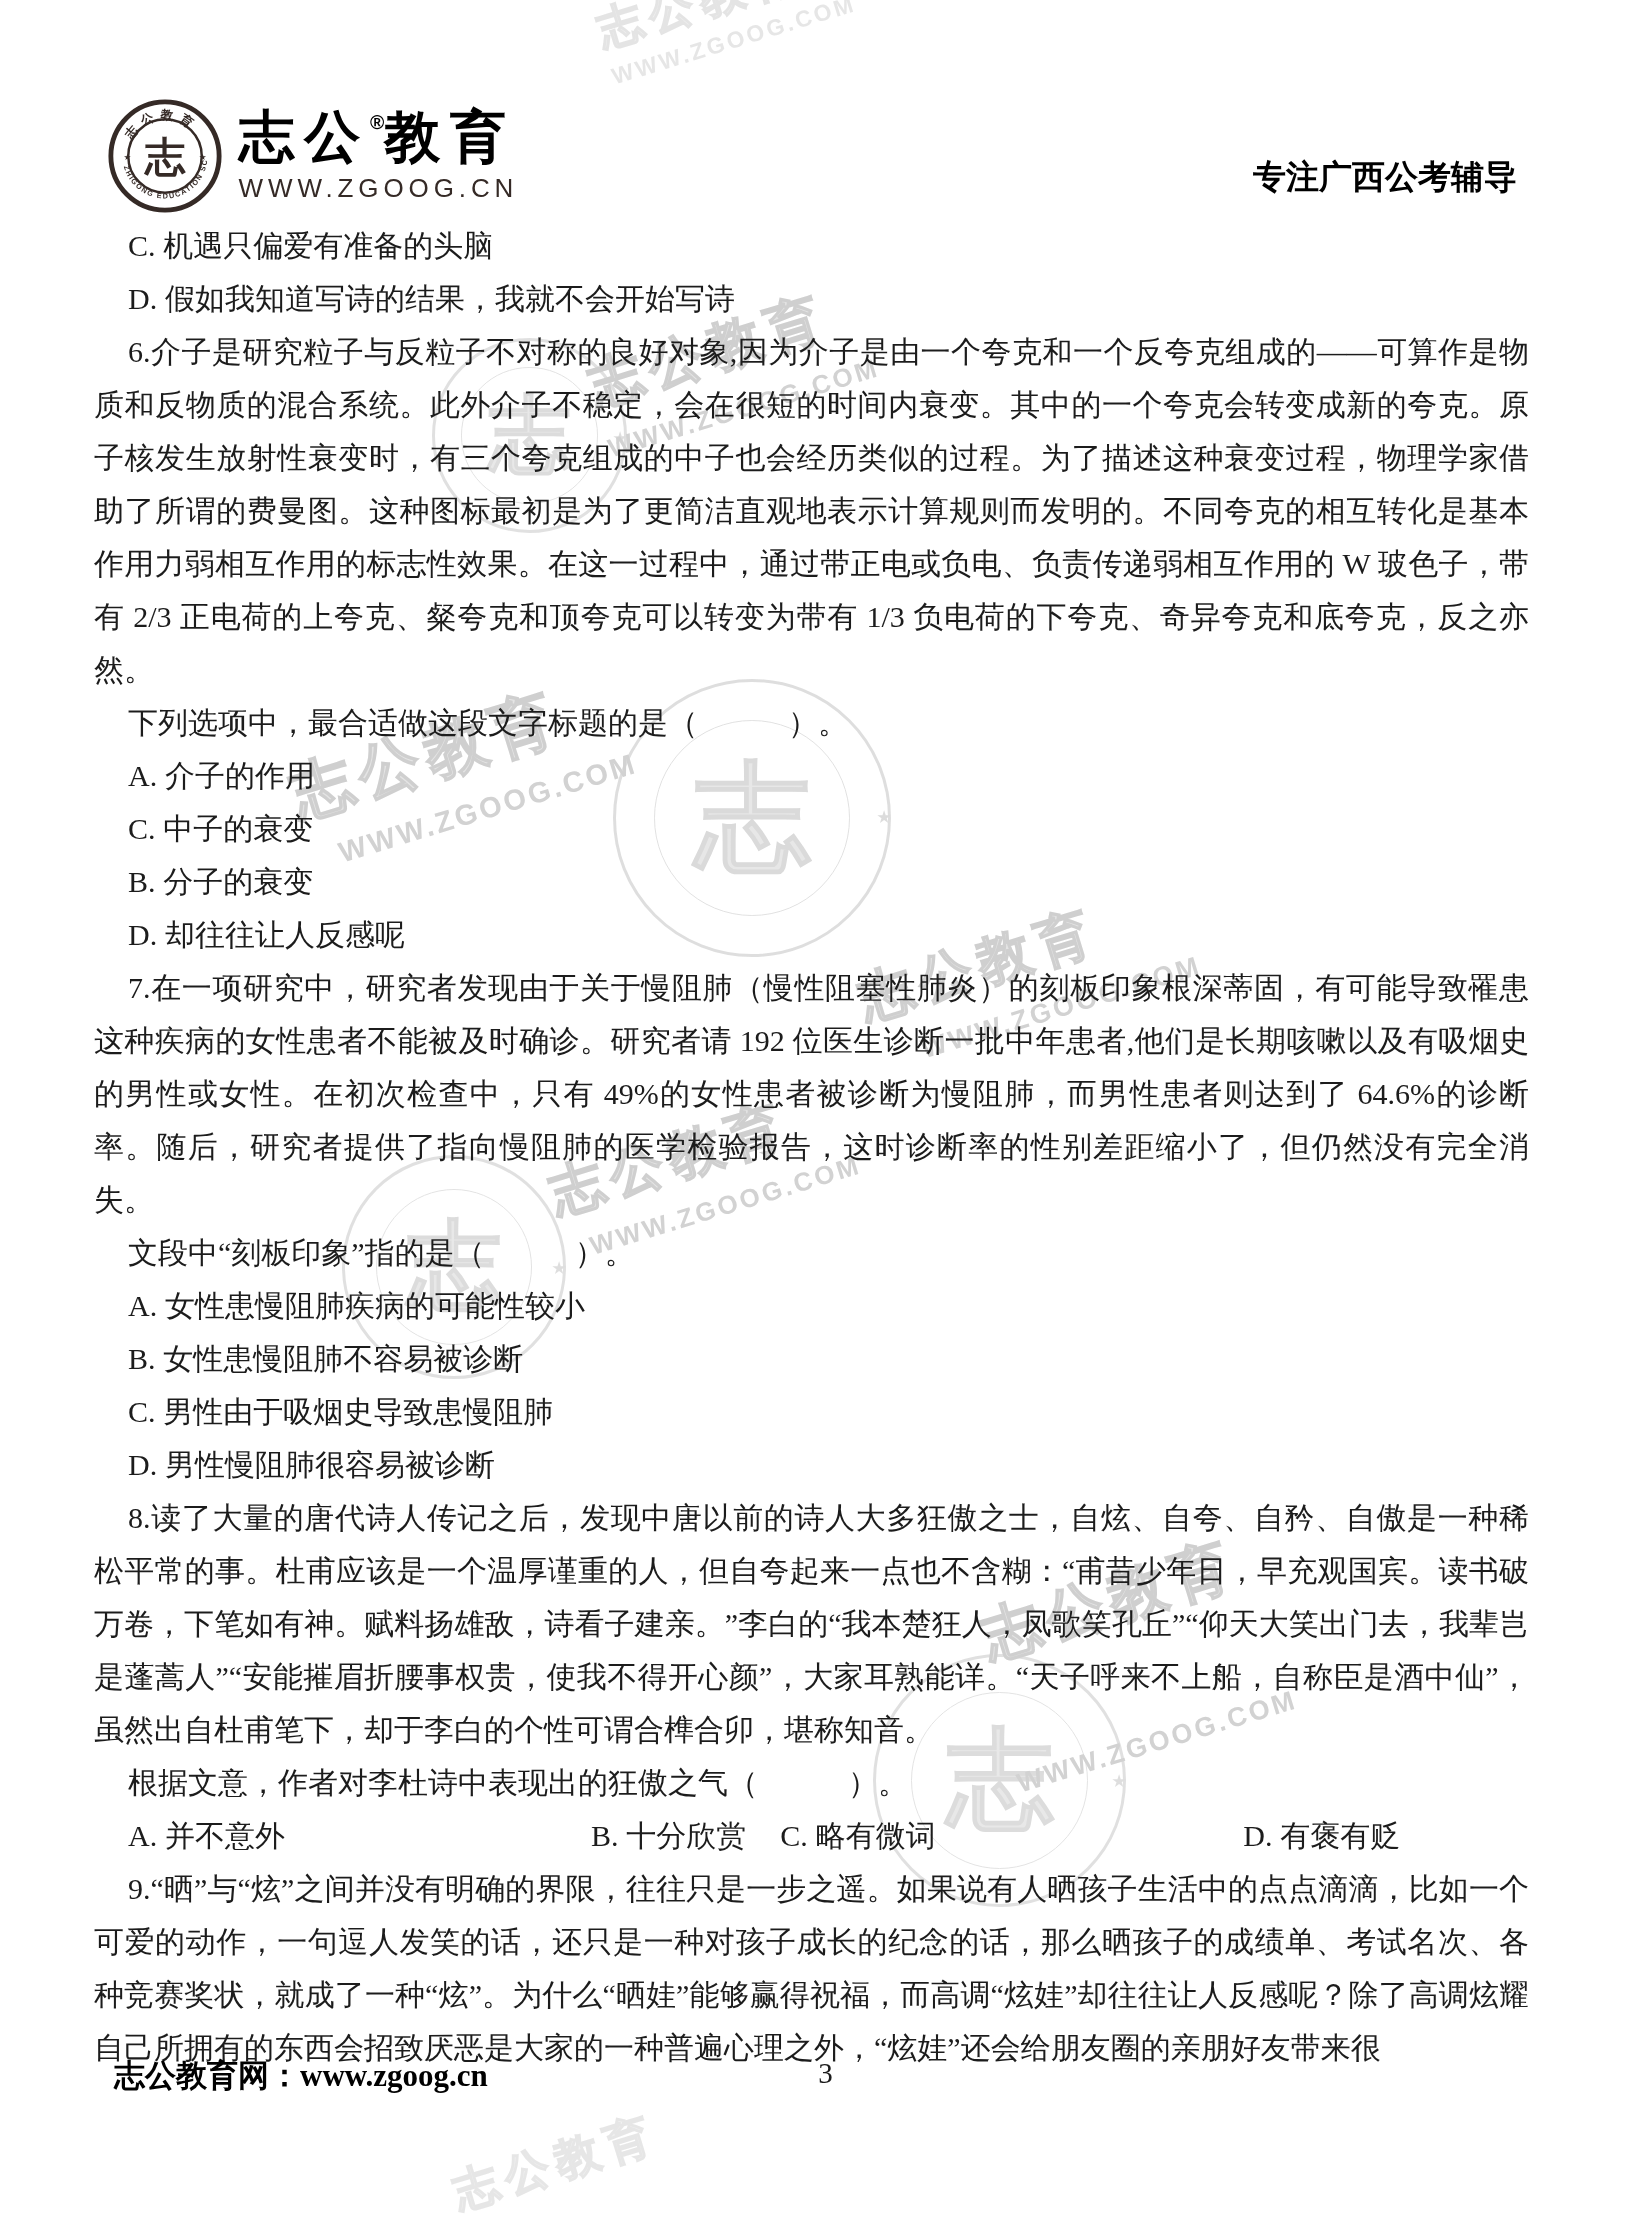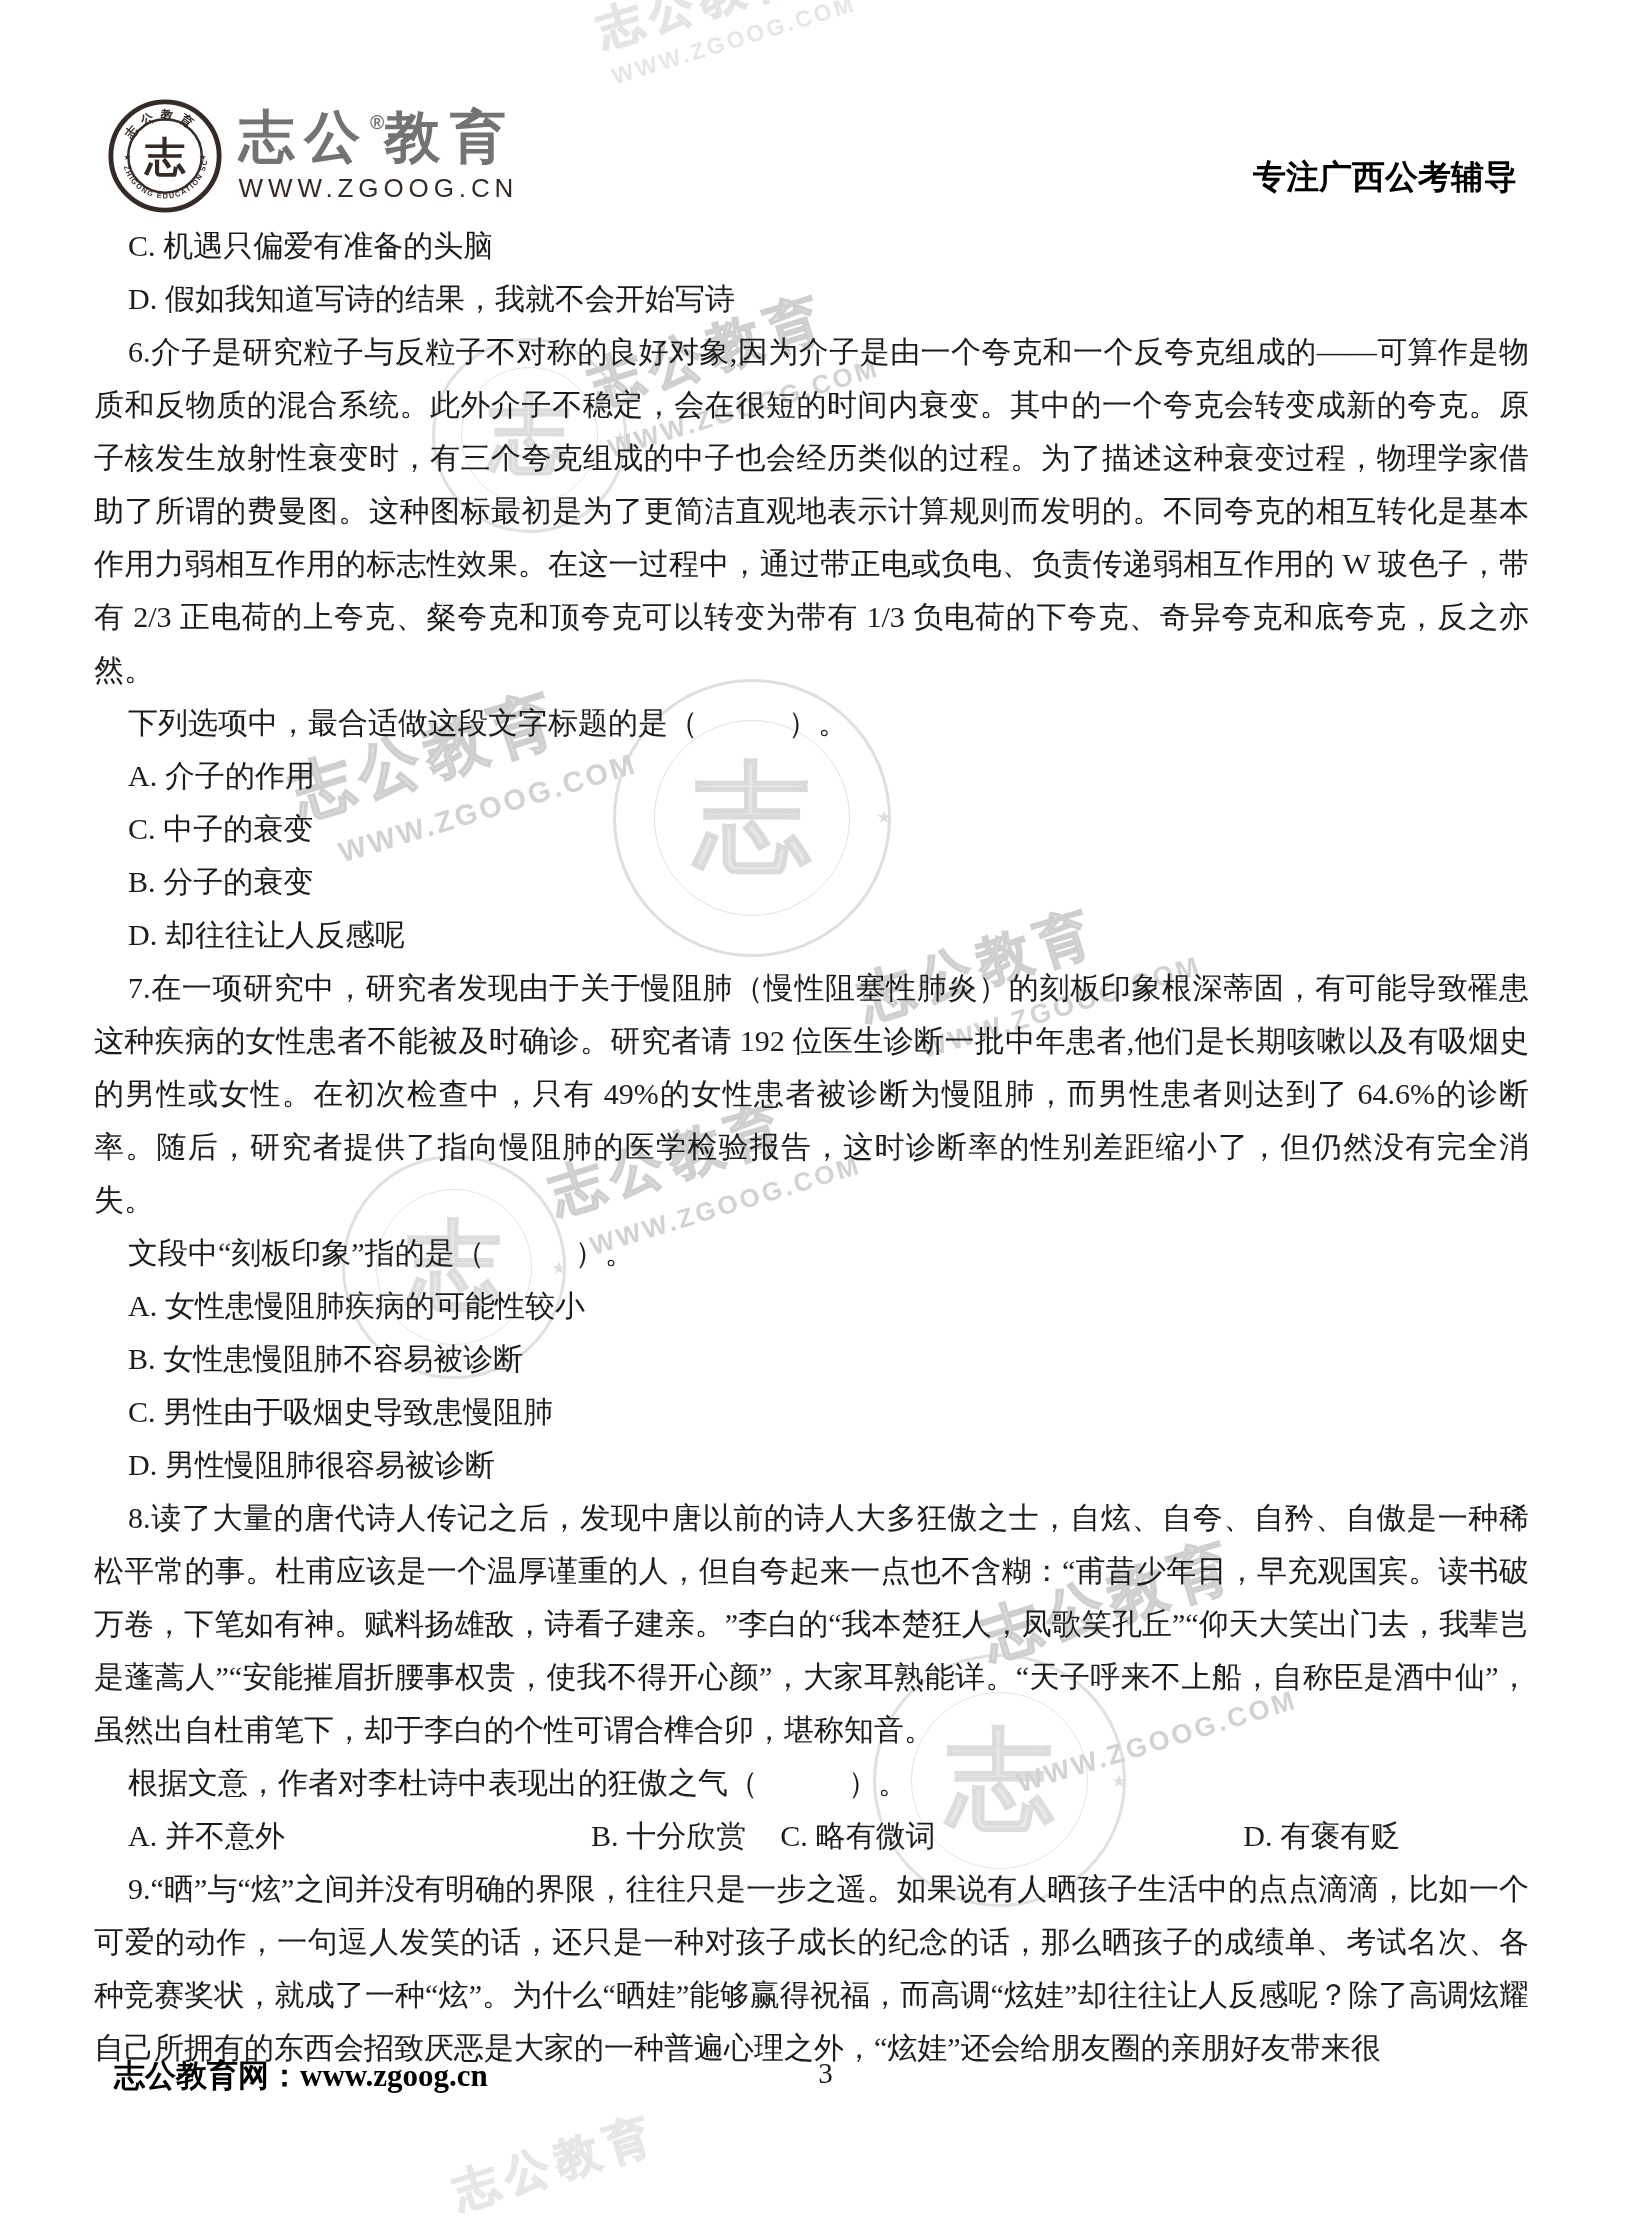--- a/index.html
+++ b/index.html
@@ -35,21 +35,21 @@
   .wm-seal .star { position:absolute; color:#d7d7d7; font-size:17.5px; right:-3.9px; top:46%; }
 
   
   .header { position:absolute; top:68px; left:107px; right:134px; height:146px; z-index:2;
             display:flex; justify-content:space-between; align-items:flex-end; }
   .logo-block { display:flex; align-items:center; }
   .seal-svg { width:116px; height:116px; display:block; }
   .brand-block { margin-left:15.5px; }
   .brand-cn {
     font-family:"Liberation Sans","DejaVu Sans",sans-serif; font-weight:700;
-    font-size:56px; letter-spacing:9.7px; color:#737373; line-height:1.05; white-space:nowrap;
+    font-size:56px; letter-spacing:9.7px; color:#000000; line-height:1.05; white-space:nowrap;
   }
   .brand-cn sup { font-size:19.4px; letter-spacing:0; vertical-align:27px; }
   .brand-url {
     font-family:"Liberation Sans","DejaVu Sans",sans-serif; font-weight:500;
     font-size:26px; letter-spacing:4.9px; color:#352a26; margin-top:5.8px; white-space:nowrap;
   }
   .slogan {
     font-family:"Liberation Serif","DejaVu Serif",serif; font-weight:700;
     font-size:33px; color:#000000; margin-bottom:13.6px; white-space:nowrap;
   }

